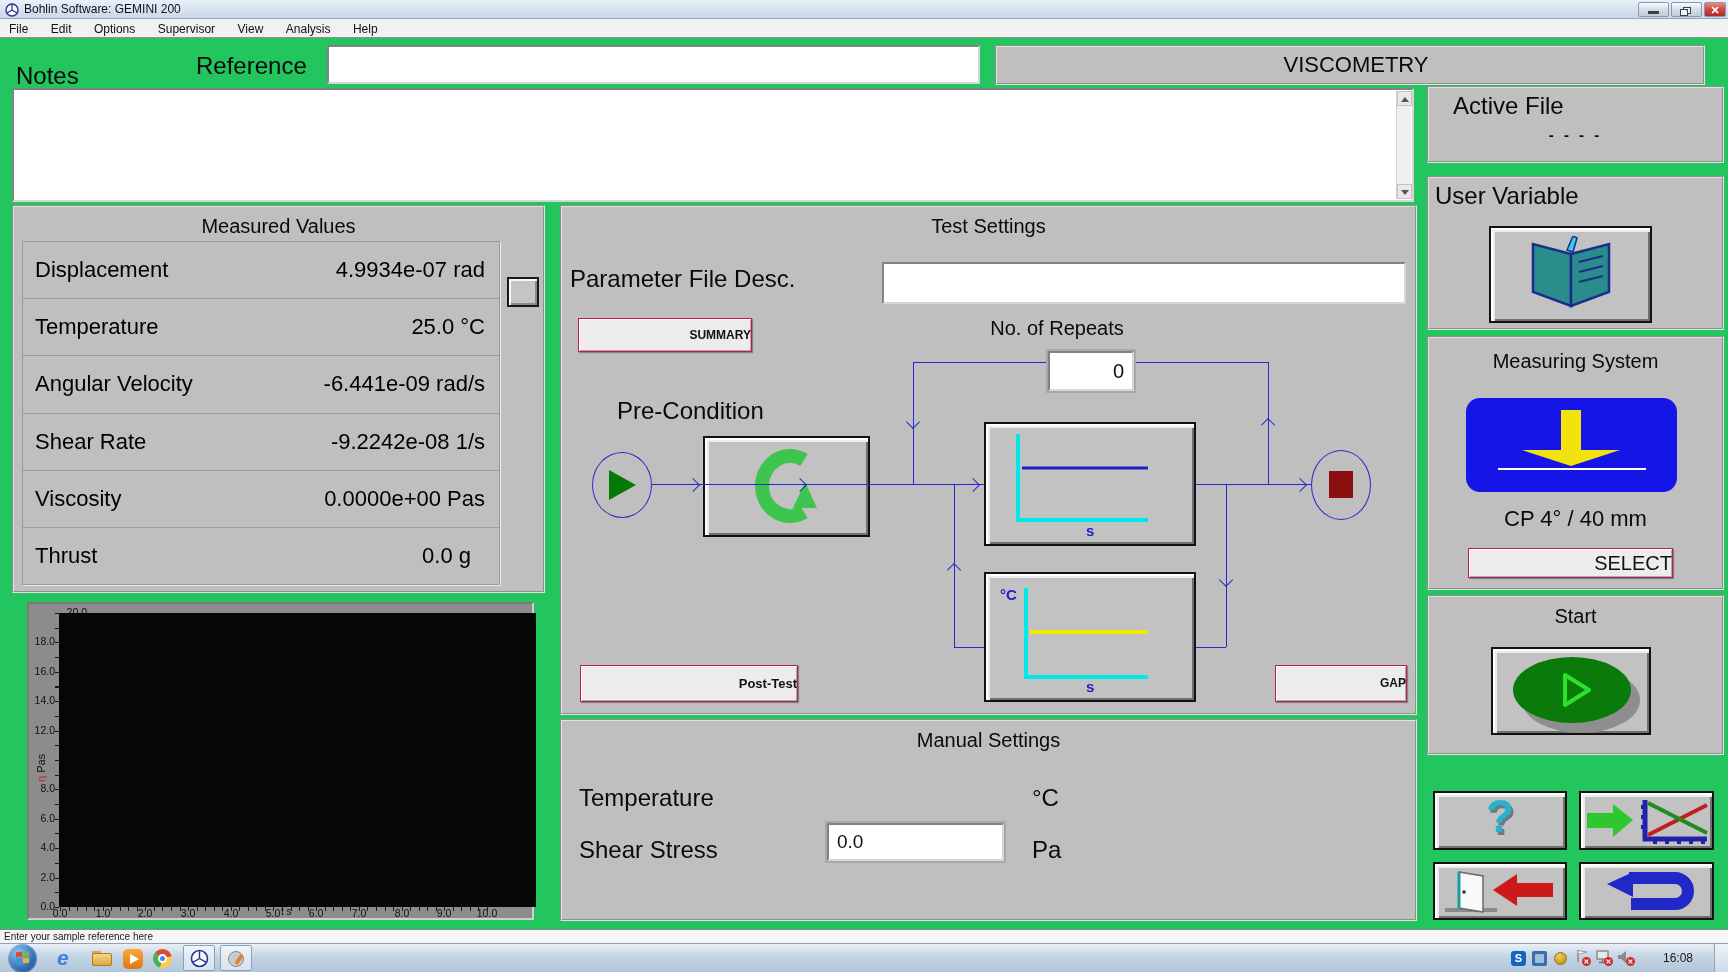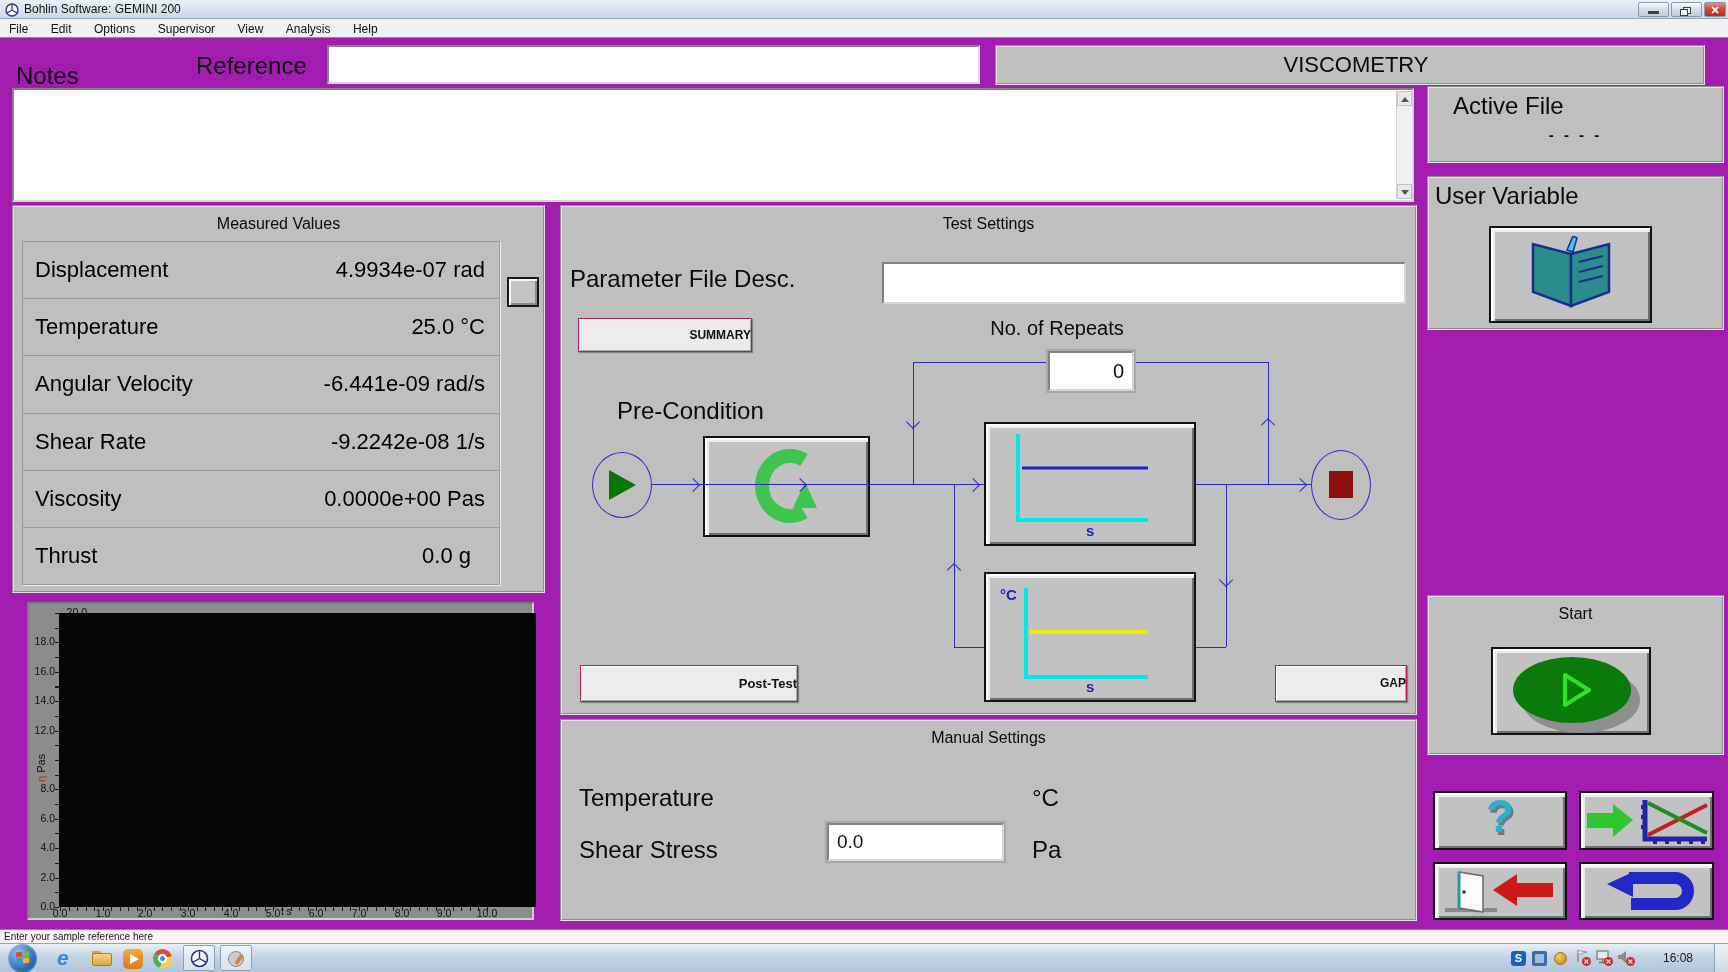--- a/index.html
+++ b/index.html
@@ -1,18 +1,18 @@
 <!DOCTYPE html>
 <html><head>
 <meta charset="utf-8">
 <style>
   * { margin:0; padding:0; box-sizing:border-box; }
   html,body { width:1728px; height:972px; }
   body { font-family:"Liberation Sans", sans-serif; }
-  #root { position:relative; width:1728px; height:972px; background:#a21caf; overflow:hidden; }
+  #root { position:relative; width:1728px; height:972px; background:#22c55e; overflow:hidden; }
   .abs { position:absolute; }
 
   
   .titlebar { position:absolute; left:0; top:0; width:1728px; height:19px;
     background:linear-gradient(#e9f1f9,#c9d7e8); border-bottom:1px solid #94a6bc;
     font-size:12px; color:#111; }
   .titlebar .ttl { position:absolute; left:24px; top:0; line-height:19px; }
   .winbtn { position:absolute; top:2px; height:15px; border:1px solid #8a98a8; border-radius:2px;
     background:linear-gradient(#fbfcfd,#d4dde7 50%,#c2cdda); }
   .winbtn.close { background:linear-gradient(#e98b87,#cf4a45 45%,#b22a26); }
@@ -24,21 +24,21 @@
   .menubar span { display:inline-block; padding:0 9px; font-size:12px; line-height:18px; color:#111; }
 
   
   .etched { border:2px groove #e2e2e2; background:#bfbfbf; }
   .tbox { background:#fff; border:2px inset #d6d6d6; font-family:"Liberation Sans",sans-serif; color:#111; }
   .btn { background:#ececec; border:1px solid #be185d; box-shadow:inset 1px 1px 0 #ffffff, inset -1px -1px 0 #ababab, 1px 1px 1px rgba(0,0,0,.3);
     color:#111; text-align:right; }
   .ibtn { background:#c2c2c2; border:2px solid #121212;
     box-shadow:inset 2px 2px 0 #ffffff, inset 4px 4px 0 #ececec, inset -2px -2px 0 #707070; }
   .lbl { position:absolute; font-size:24px; color:#0a0a0a; white-space:nowrap; }
-  .ptitle { position:absolute; left:0; width:100%; text-align:center; font-size:16px; color:#0a0a0a; }
+  .ptitle { position:absolute; left:0; width:100%; text-align:center; font-size:20px; color:#0a0a0a; }
 
   
   .hline { position:absolute; height:1px; background:#2a2acc; }
   .vline { position:absolute; width:1px; background:#2a2acc; }
   .chev { position:absolute; width:10px; height:10px; border-right:1px solid #2a2acc; border-bottom:1px solid #2a2acc; }
   .chev.r { transform:rotate(-45deg); }
   .chev.d { transform:rotate(45deg); }
   .chev.u { transform:rotate(-135deg); }
 
   
@@ -263,20 +263,32 @@
         <polygon points="50,18 12,8 12,56 50,70" fill="#2b8c8c" stroke="#1a2c8c" stroke-width="2.5"></polygon>
         <polygon points="50,18 88,8 88,56 50,70" fill="#2b8c8c" stroke="#1a2c8c" stroke-width="2.5"></polygon>
         <line x1="58" y1="26" x2="82" y2="20" stroke="#1a2c8c" stroke-width="2"></line>
         <line x1="58" y1="36" x2="82" y2="30" stroke="#1a2c8c" stroke-width="2"></line>
         <line x1="58" y1="46" x2="82" y2="40" stroke="#1a2c8c" stroke-width="2"></line>
         <polygon points="46,14 52,0 56,2 52,16" fill="#3ac8f0" stroke="#1a2c8c" stroke-width="1.5"></polygon>
       </svg>
     </div>
   </div>
 
+  <div class="etched abs" style="left:1427px;top:336px;width:297px;height:254px;">
+    <div class="ptitle" style="top:12px;">Measuring System</div>
+    <div class="abs" style="left:37px;top:60px;width:211px;height:94px;background:#1515e8;border-radius:14px;">
+      <svg width="211" height="94" viewBox="0 0 211 94">
+        <rect x="95" y="12" width="20" height="42" fill="#f2e30c"></rect>
+        <polygon points="56,52 154,52 105,68" fill="#f2e30c"></polygon>
+        <rect x="32" y="70" width="148" height="2" fill="#ffffff"></rect>
+      </svg>
+    </div>
+    <div class="abs" style="left:0;top:168px;width:100%;text-align:center;font-size:22px;color:#0a0a0a;">CP 4° / 40 mm</div>
+    <div class="btn abs" style="left:39px;top:210px;width:205px;height:30px;font-size:20px;line-height:28px;">SELECT</div>
+  </div>
 
   <div class="etched abs" style="left:1427px;top:595px;width:297px;height:160px;">
     <div class="ptitle" style="top:8px;">Start</div>
     <div class="ibtn abs" style="left:62px;top:50px;width:160px;height:88px;">
       <div class="abs" style="left:24px;top:12px;width:118px;height:66px;border-radius:50%;background:#8e8e8e;transform:translate(5px,6px);"></div>
       <div class="abs" style="left:20px;top:8px;width:118px;height:66px;border-radius:50%;background:#0a7a0a;">
         <svg width="44" height="44" viewBox="0 0 44 44" style="position:absolute;left:40px;top:11px;">
           <polygon points="12,7 36,22 12,37" fill="none" stroke="#2be32b" stroke-width="4" stroke-linejoin="round"></polygon>
         </svg>
       </div>

